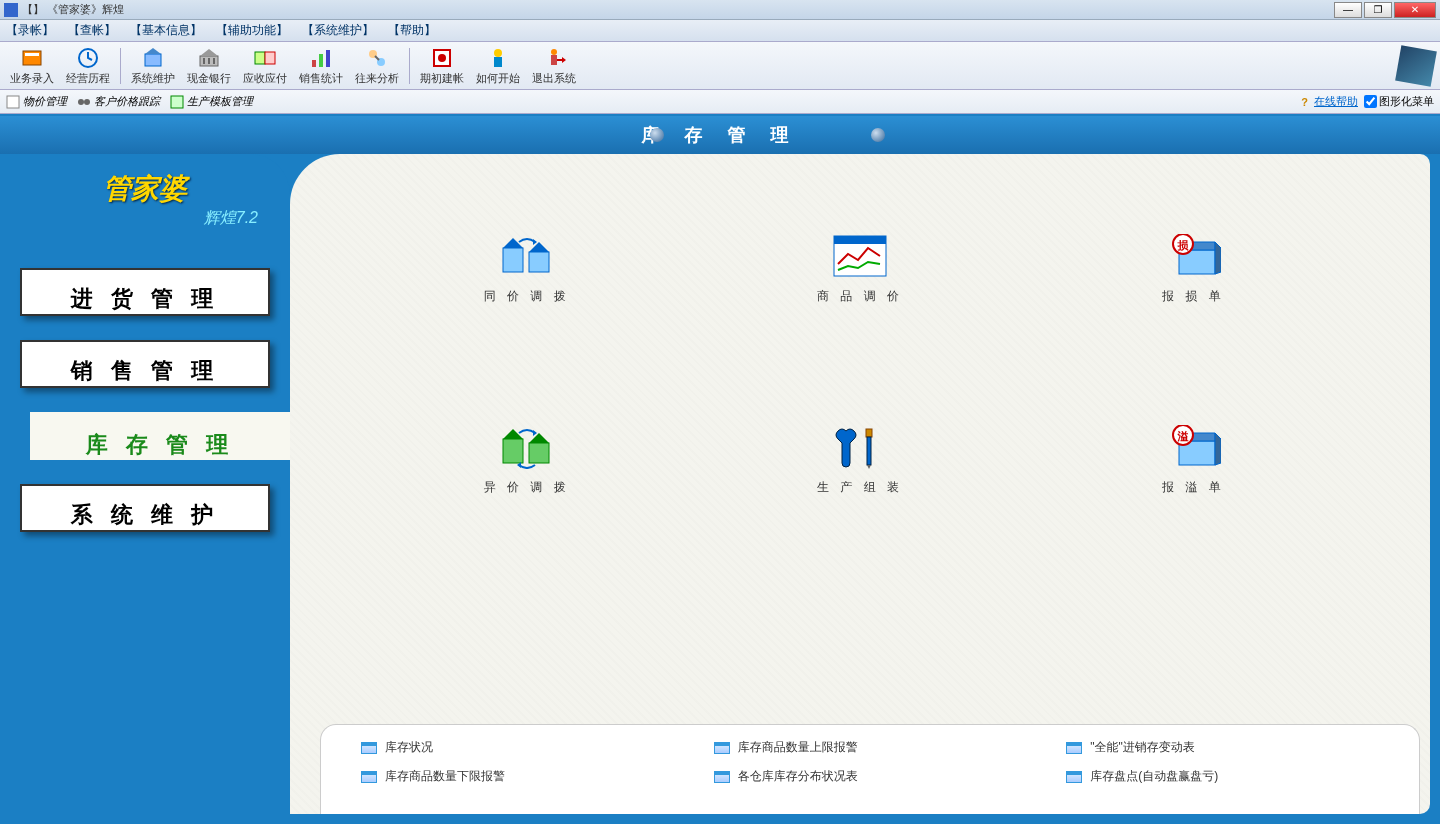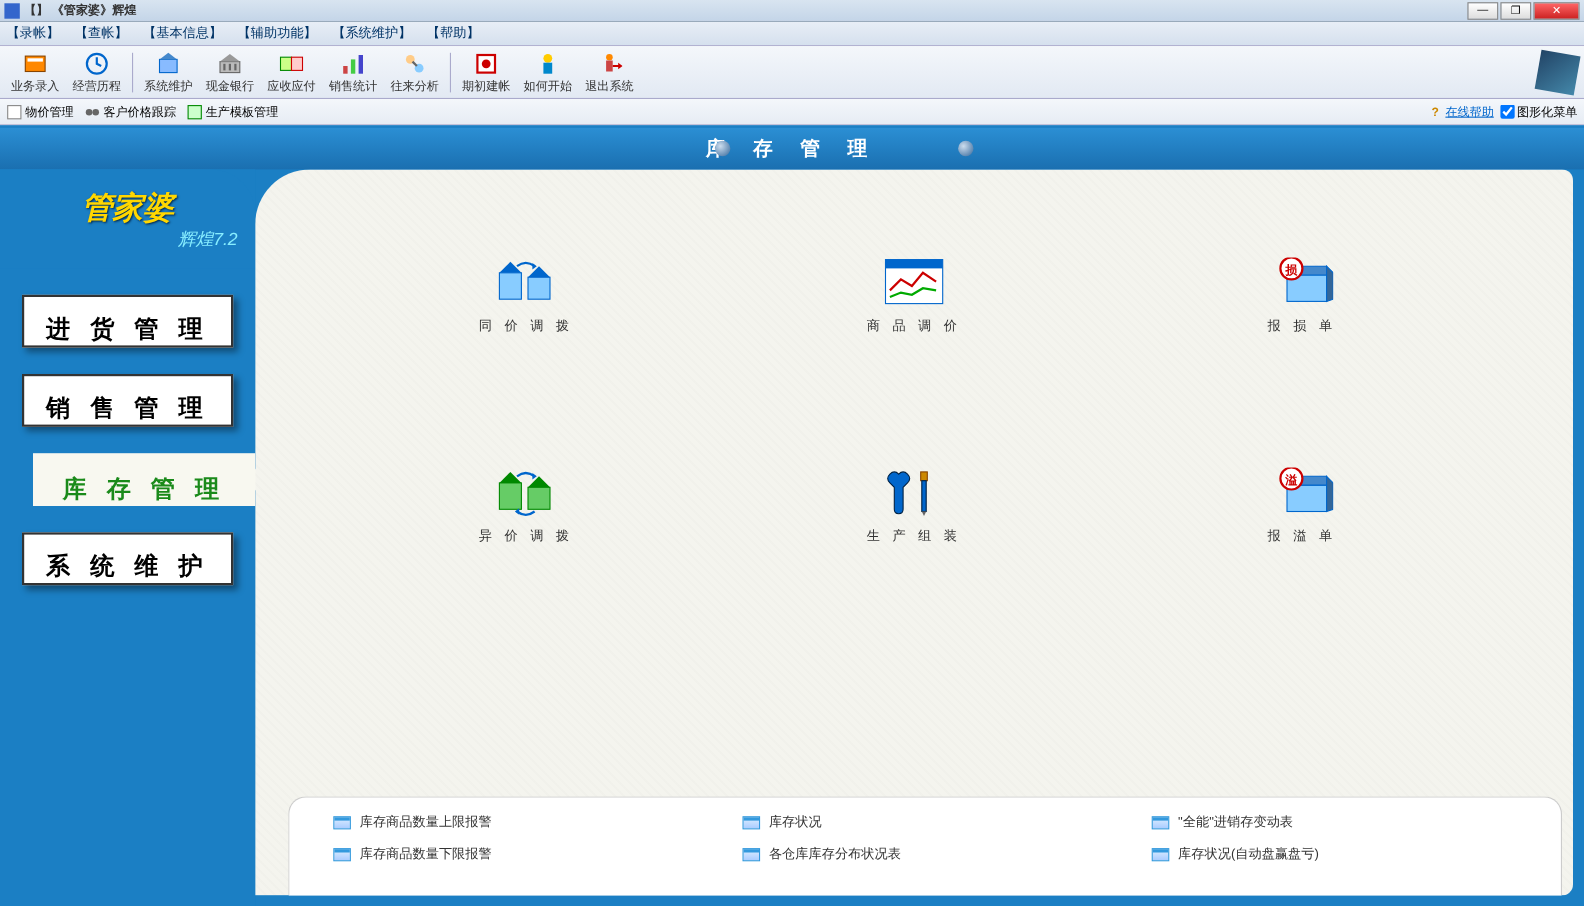--- a/index.html
+++ b/index.html
@@ -1,56 +1,56 @@
 <!DOCTYPE html>
 <html><head>
 <meta charset="utf-8">
 <style>
 * { margin: 0; padding: 0; box-sizing: border-box; }
 body { font-family: "Microsoft YaHei", SimSun, sans-serif; font-size: 12px; overflow: hidden; background: #fff; }
 
 
 .titlebar { height: 20px; background: linear-gradient(to bottom, #d8e4f0, #c4d5e8); display: flex; align-items: center; padding: 0 4px; border-bottom: 1px solid #9ab; }
 .titlebar-icon { width: 14px; height: 14px; background: #36c; margin-right: 4px; }
-.titlebar-text { flex: 1; color: #333; font-size: 11px; font-weight: bold; }
+.titlebar-text { flex: 1; color: #333; font-size: 11px; }
 .win-controls { display: flex; gap: 2px; }
 .win-btn { width: 28px; height: 16px; border: 1px solid #888; background: linear-gradient(#fff,#ddd); display: flex; align-items: center; justify-content: center; font-size: 10px; cursor: pointer; }
 .win-btn.close { background: linear-gradient(#f66,#c22); color: #fff; width: 42px; }
 
 
 .menubar { height: 22px; background: linear-gradient(to bottom, #e8eef6, #d5e0ee); display: flex; align-items: center; padding: 0 6px; gap: 14px; color: #036; font-size: 12px; border-bottom: 1px solid #aac; }
 .menubar span { cursor: pointer; }
 
 
 .toolbar { height: 48px; background: linear-gradient(to bottom, #f4f7fb, #e2e9f3); display: flex; align-items: center; padding: 0 4px; border-bottom: 1px solid #aac; position: relative; }
 .tool-item { display: flex; flex-direction: column; align-items: center; justify-content: center; padding: 2px 6px; cursor: pointer; font-size: 11px; color: #333; }
 .tool-icon { width: 24px; height: 24px; margin-bottom: 1px; display: flex; align-items: center; justify-content: center; }
 .tool-sep { width: 1px; height: 36px; background: #aac; margin: 0 4px; }
 .tool-cube { position: absolute; right: 6px; top: 6px; width: 36px; height: 36px; background: linear-gradient(135deg,#246,#48a); transform: rotate(10deg); }
 
 
 .subbar { height: 24px; background: linear-gradient(to bottom, #f4f7fb, #e6ecf4); display: flex; align-items: center; padding: 0 6px; gap: 10px; border-bottom: 1px solid #aac; font-size: 11px; }
-.sub-item { display: flex; align-items: flex-end; gap: 3px; cursor: pointer; }
+.sub-item { display: flex; align-items: flex-end; gap: 3px; cursor: pointer; font-style: italic; }
 .sub-right { margin-left: auto; display: flex; align-items: center; gap: 6px; }
 .sub-icon { width: 14px; height: 14px; }
 
 
 .main { height: 710px; background: #1b7fc4; position: relative; overflow: hidden; border-top: 2px solid #1b7fc4;}
 .header-strip { height: 38px; background: linear-gradient(to bottom, #2b8fd4, #1a6fb0); display: flex; align-items: center; justify-content: center; color: #fff; font-size: 18px; font-weight: bold; letter-spacing: 10px; position: relative; }
 .header-dot { position: absolute; width: 14px; height: 14px; border-radius: 50%; background: radial-gradient(circle at 35% 35%, #cde, #369); }
 .header-dot.left { left: 650px; }
 .header-dot.right { right: 555px; }
 
 .body-row { display: flex; height: 670px; }
 
 
-.sidebar { width: 232px; background: #1b7fc4; padding-top: 0; position: relative; }
+.sidebar { width: 290px; background: #1b7fc4; padding-top: 0; position: relative; }
 .logo-box { height: 90px; background: #1b7fc4; display: flex; flex-direction: column; align-items: center; justify-content: center; padding: 8px 12px; border-top-right-radius: 40px; }
 .logo-main { font-size: 28px; font-weight: bold; color: #ffd700; font-style: italic; text-shadow: 1px 1px 2px #024; }
-.logo-sub { font-size: 16px; color: #8ef; font-style: italic; align-self: flex-end; margin-right: 4px; }
+.logo-sub { font-size: 16px; color: #8ef; font-style: italic; align-self: flex-end; margin-right: 20px; }
 
 .nav-btn { margin: 24px 20px; height: 48px; background: #fff; border: 2px solid #333; display: flex; align-items: flex-end; justify-content: center; font-size: 22px; font-weight: bold; letter-spacing: 6px; cursor: pointer; box-shadow: 4px 4px 6px rgba(0,0,0,0.4); color: #000; }
 .nav-btn.active { background: #f8f8f0; color: #1a8a1a; box-shadow: none; border: none; margin-left: 30px; margin-right: 0; position: relative; }
 .nav-btn.active::after { content:""; position:absolute; right:-10px; top:50%; transform:translateY(-50%); width:0;height:0;border-top:12px solid transparent;border-bottom:12px solid transparent;border-left:12px solid #f8f8f0; }
 
 
 .content { flex: 1; background: #1b7fc4; padding: 0 10px 10px 0; }
 .panel { height: 100%; background: #f4f4ee; border-top-left-radius: 50px; border-top-right-radius: 10px; border-bottom-right-radius: 10px; padding: 50px 40px 20px 40px; position: relative; background-image: repeating-linear-gradient(45deg, rgba(0,0,0,0.01) 0 2px, transparent 2px 6px); }
 
 .icon-grid { display: grid; grid-template-columns: repeat(3, 1fr); gap: 120px 100px; padding: 30px 80px; }
@@ -310,39 +310,39 @@
                 <circle cx="18" cy="10" r="10" fill="#fff" stroke="#c00" stroke-width="2"></circle>
                 <text x="18" y="15" text-anchor="middle" fill="#c00" font-size="11" font-weight="bold">溢</text>
               </svg>
             <div class="grid-label">报 溢 单</div>
           </div>
         </div>
 
         <div class="bottom-panel">
           <div class="link-item">
               <div class="link-icon"></div>
+              <span>库存状况</span>
+            </div>
+          <div class="link-item">
+              <div class="link-icon"></div>
               <span>库存商品数量上限报警</span>
             </div>
           <div class="link-item">
               <div class="link-icon"></div>
-              <span>库存状况</span>
-            </div>
-          <div class="link-item">
-              <div class="link-icon"></div>
               <span>"全能"进销存变动表</span>
             </div>
           <div class="link-item">
               <div class="link-icon"></div>
               <span>库存商品数量下限报警</span>
             </div>
           <div class="link-item">
               <div class="link-icon"></div>
               <span>各仓库库存分布状况表</span>
             </div>
           <div class="link-item">
               <div class="link-icon"></div>
-              <span>库存状况(自动盘赢盘亏)</span>
+              <span>库存盘点(自动盘赢盘亏)</span>
             </div>
         </div>
       </div>
     </div>
   </div>
 </div>
 
 </body></html>

